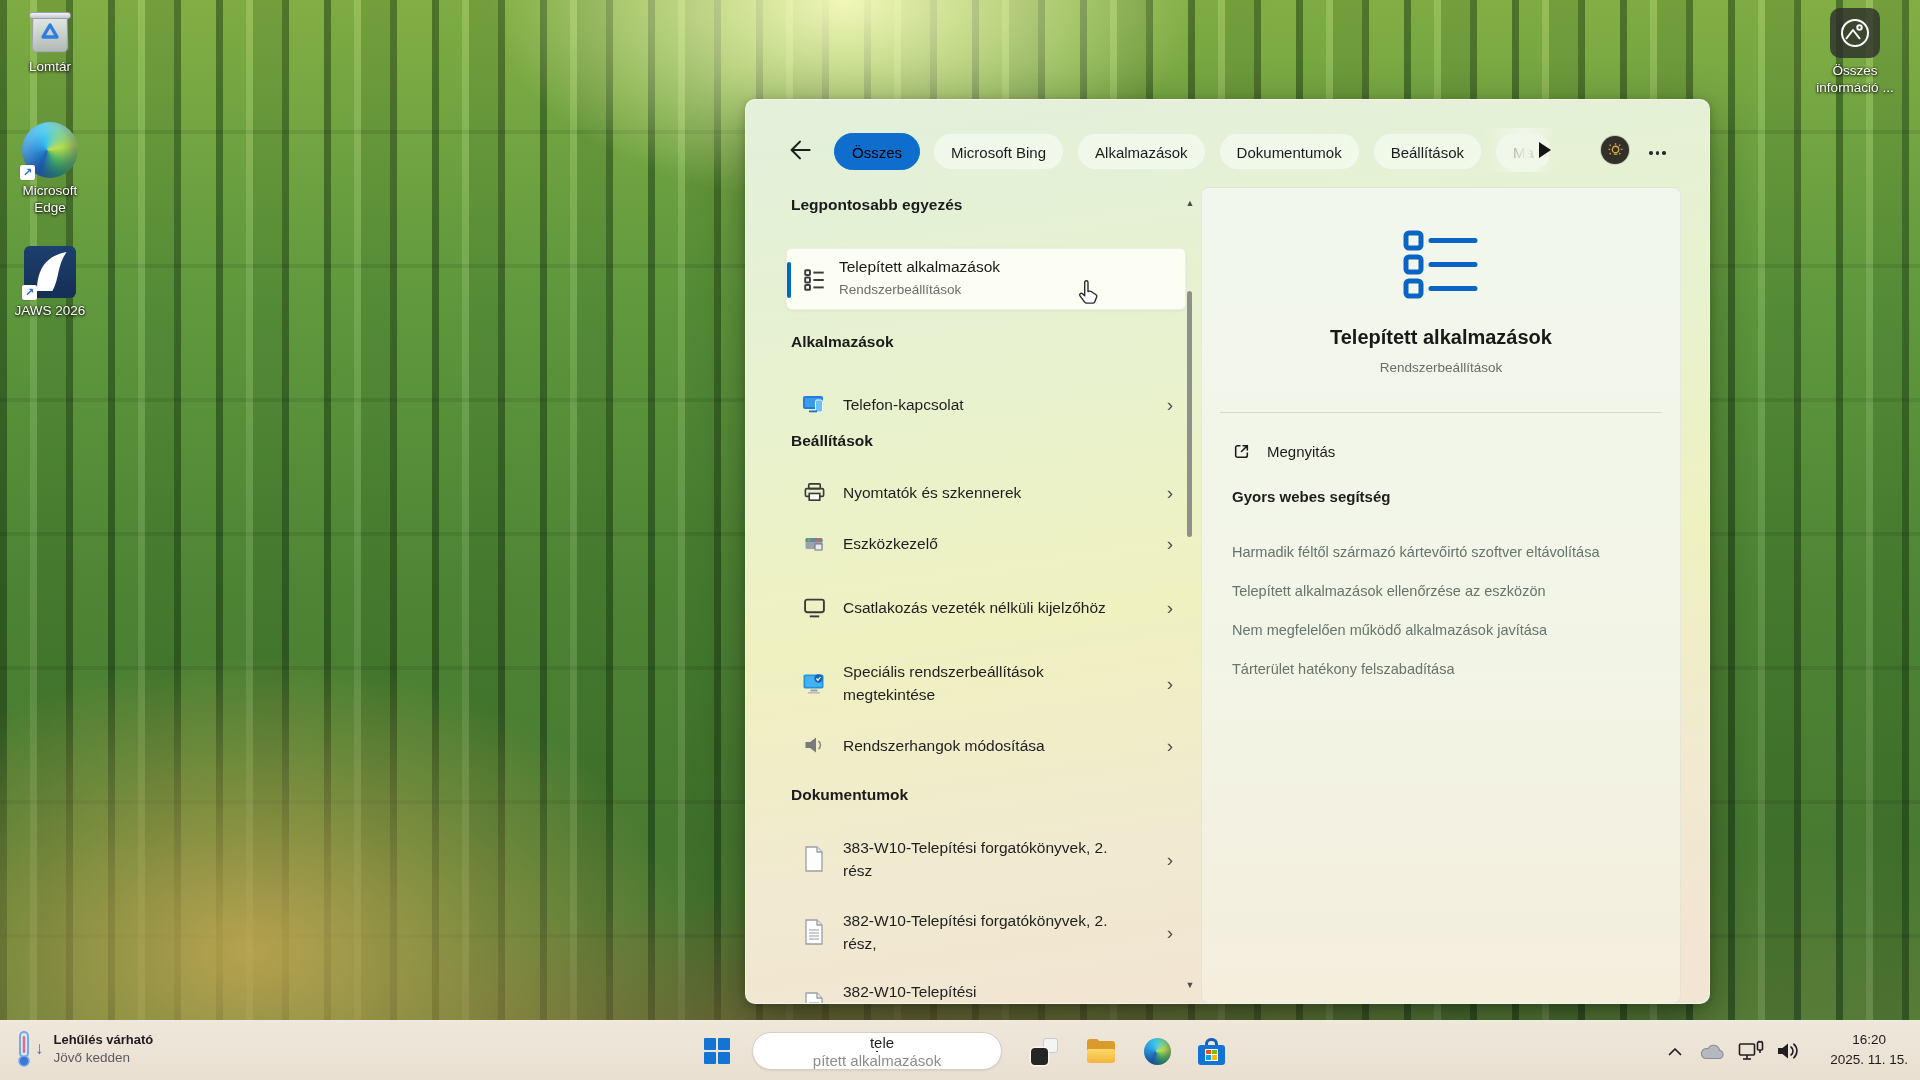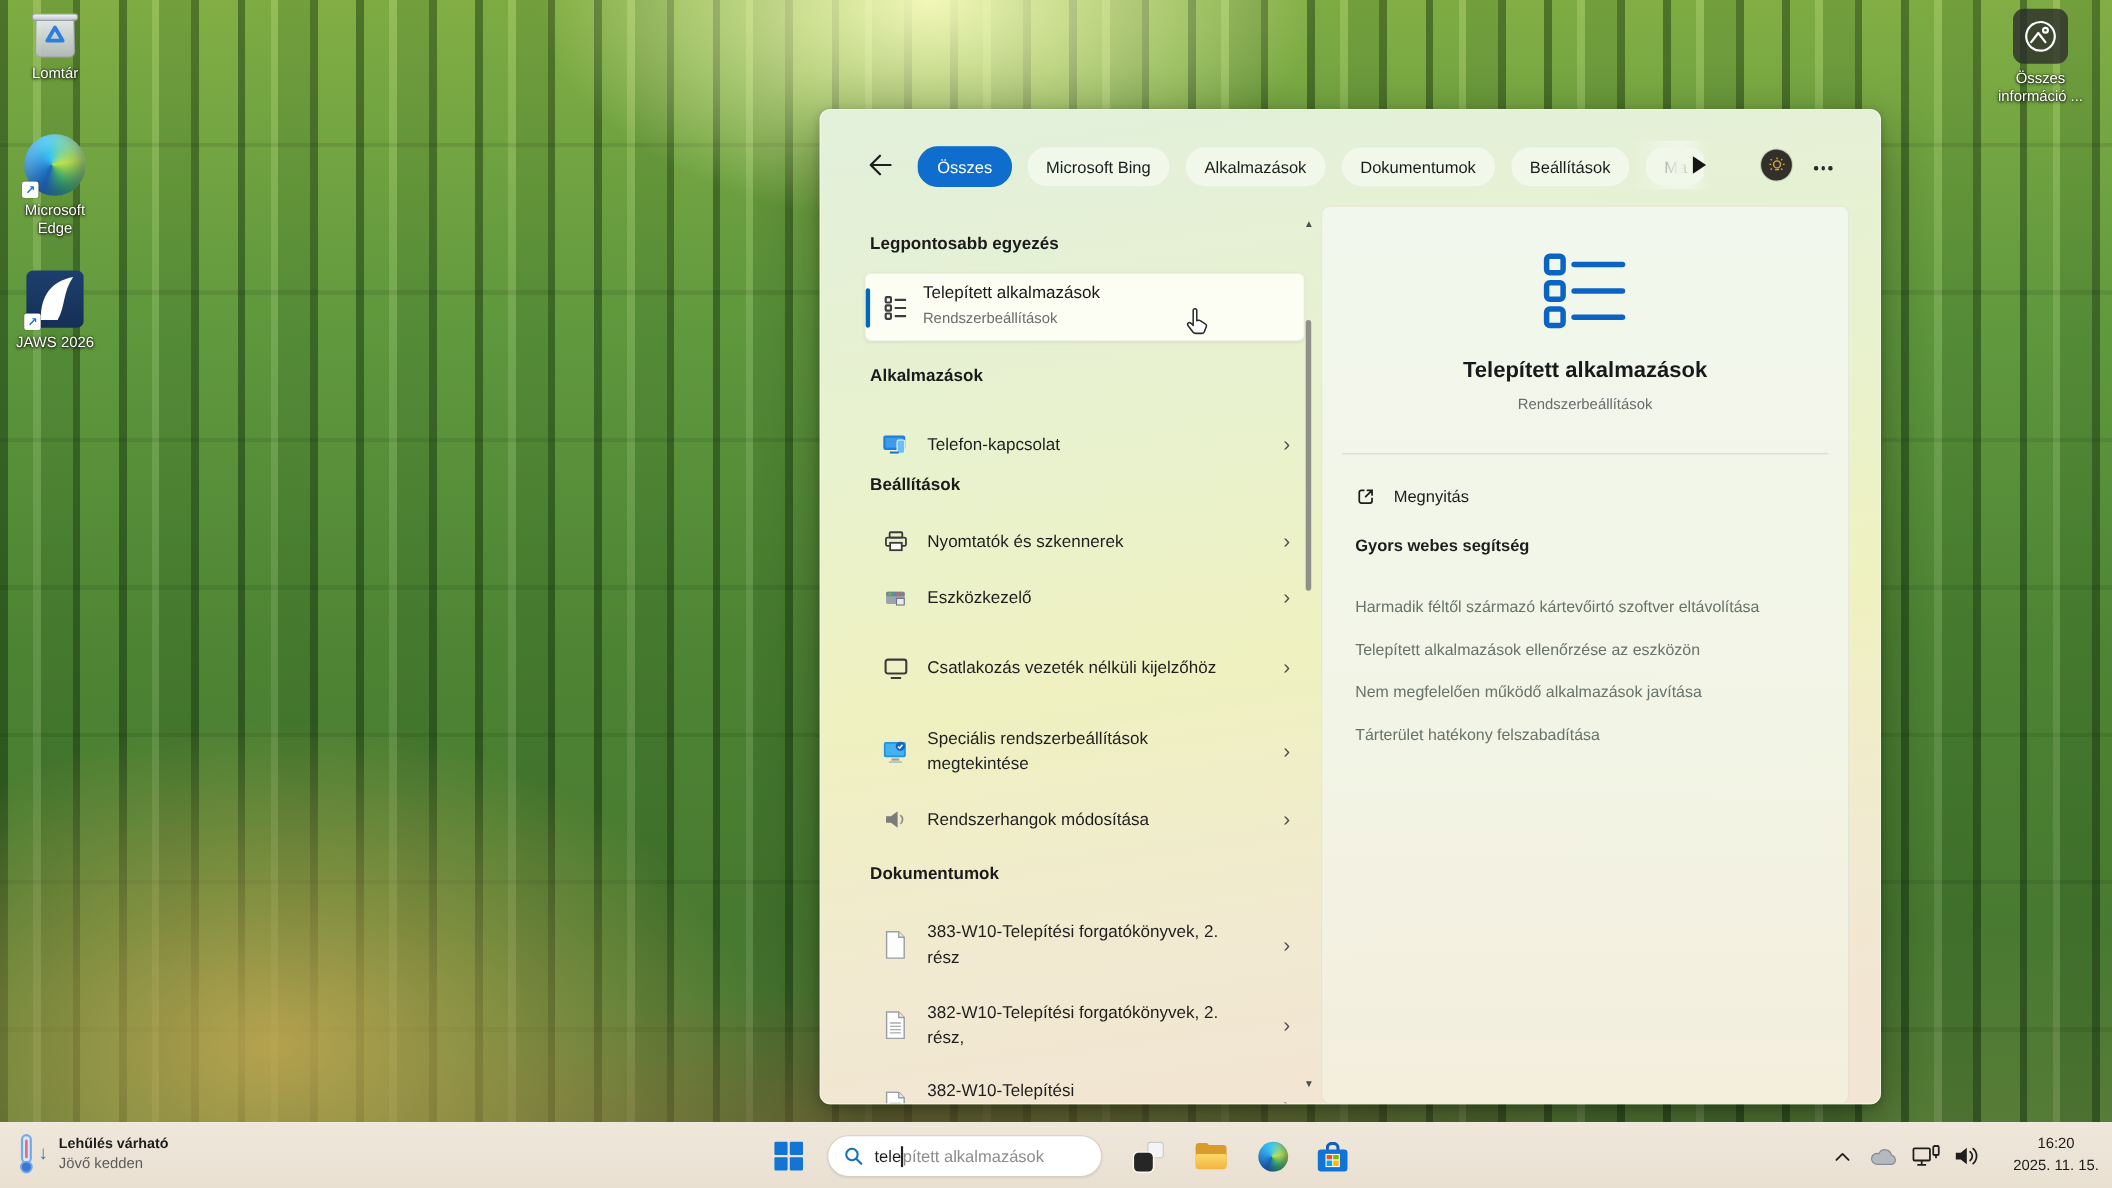--- a/index.html
+++ b/index.html
@@ -30,21 +30,21 @@
     box-shadow:inset -6px -8px 14px rgba(10,40,90,.45), inset 6px 8px 12px rgba(255,255,255,.25);position:relative;}
   .jaws{position:relative;width:52px;height:52px;background:linear-gradient(180deg,#1d3f6e,#152f55);border-radius:6px;}
   .moreinfo-ic{width:50px;height:50px;border-radius:10px;background:rgba(42,42,42,.78);display:flex;align-items:center;justify-content:center;}
   
   #panel{left:745px;top:99px;width:965px;height:905px;border-radius:10px;overflow:hidden;
     background:linear-gradient(172deg,#e3f0da 4%,#e9f2cd 34%,#eff1c0 54%,#f1ead0 76%,#f2e5d3 94%);
     border:1px solid rgba(255,255,255,.45);box-shadow:0 18px 50px rgba(0,0,0,.38),0 2px 8px rgba(0,0,0,.2);}
   .tabs-clip{position:absolute;left:88px;top:31px;width:715px;height:40px;overflow:hidden;display:flex;gap:13px;align-items:center;}
   .pill{flex:0 0 auto;height:37px;line-height:37px;padding:0 17px;border-radius:19px;font-size:15px;color:#1c1c1c;
     background:rgba(252,255,250,.55);border:1px solid rgba(0,0,0,.045);white-space:nowrap;}
-  .pill.sel{background:#0f6ecd;border-color:#0f6ecd;color:#ffffff;}
+  .pill.sel{background:#0f6ecd;border-color:#0f6ecd;color:#000000;}
   .tab-fade{position:absolute;left:738px;top:28px;width:70px;height:44px;background:linear-gradient(90deg,rgba(240,248,233,0),#f0f7e9 62%,rgba(240,248,233,.0) 100%);}
   .sec-h{position:absolute;left:45px;font-size:15.5px;font-weight:bold;color:#1b1b1b;line-height:22px;}
   .row{position:absolute;left:43px;width:398px;display:flex;align-items:center;border-radius:6px;}
   .row .ric{width:30px;display:flex;justify-content:center;flex:0 0 30px;margin-left:10px;}
   .row .rlabel{margin-left:14px;font-size:15.5px;color:#1f1f1f;line-height:23px;width:268px;}
   .chev{margin-left:auto;margin-right:14px;color:#4f4f4f;font-size:19px;line-height:19px;}
   #bestcard{position:absolute;left:40px;top:148px;width:400px;height:62px;background:rgba(253,253,244,.95);
     border-radius:6px;border:1px solid rgba(0,0,0,.05);box-shadow:0 1px 3px rgba(0,0,0,.06);}
   #bestcard .bar{position:absolute;left:0;top:13px;width:4px;height:36px;background:#0067c0;border-radius:3px;}
   #bestcard .t{position:absolute;left:52px;top:9px;font-size:15.5px;color:#191919;}
@@ -61,21 +61,21 @@
   #preview .div{position:absolute;left:18px;right:18px;top:224px;height:1px;background:rgba(90,100,80,.18);}
   .openrow{position:absolute;left:30px;top:246px;height:34px;display:flex;align-items:center;gap:16px;}
   .openrow span{font-size:15px;color:#1c1c1c;}
   .qh{position:absolute;left:30px;top:300px;font-size:15px;font-weight:bold;color:#1d1d1d;}
   .qlinks{position:absolute;left:30px;right:20px;top:344px;}
   .qlinks div{height:39px;display:flex;align-items:center;font-size:14.5px;color:#68736b;}
   
   #taskbar{left:0;top:1020px;width:1920px;height:60px;background:linear-gradient(180deg,#efe7da,#e9e0d2);border-top:1px solid rgba(255,255,255,.35);}
   .tb-ic{position:absolute;top:0;height:60px;display:flex;align-items:center;justify-content:center;}
   #searchbox{position:absolute;left:752px;top:11px;width:250px;height:38px;background:#fff;border:1px solid #d4cec3;border-radius:19px;
-    display:flex;align-items:center;padding:0 14px;box-shadow:0 1px 2px rgba(0,0,0,.08);}
+    display:flex;align-items:center;padding:0 14px;box-shadow:0 1px 2px rgba(0,0,0,.08);flex-direction:column;}
   #searchbox .typed{font-size:15px;color:#1f1f1f;margin-left:10px;}
   #searchbox .caret{width:1.5px;height:19px;background:#222;animation:blink 1.1s steps(1) infinite;}
   @keyframes blink{50%{opacity:0}}
   #searchbox .sugg{font-size:15px;color:#8c8c8c;white-space:nowrap;}
   .clock{position:absolute;right:12px;top:9px;text-align:center;font-size:13.5px;color:#1c1c1c;line-height:20px;}
   .weather{position:absolute;left:14px;top:8px;display:flex;align-items:center;gap:10px;}
   .weather .w1{font-size:13px;color:#1c1c1c;font-weight:600;line-height:18px;}
   .weather .w2{font-size:13.5px;color:#5c5c5c;line-height:18px;}
   .startlogo{display:grid;grid-template-columns:12px 12px;grid-template-rows:12px 12px;gap:2px;}
   .startlogo i{background:#1474d4;border-radius:1px;}
@@ -170,21 +170,21 @@
         <circle cx="8" cy="7" r="3"></circle>
           <path d="M8 1.2 V2.6 M13 7 h1.5 M1.5 7 H3 M11.5 3.5 l1-1 M3.5 3.5 l-1-1 M11.5 10.5 l1 1 M3.5 10.5 l-1 1 M6.3 11.5 h3.4"></path>
       </svg>
     </div>
     <div class="abs dots" style="left:903px;top:51px">
         <i></i>
         <i></i>
         <i></i>
       </div>
 
-    <div class="sec-h" style="top:111px">Legpontosabb egyezés</div>
+    <div class="sec-h" style="top:94px">Legpontosabb egyezés</div>
 
     <div id="bestcard">
       <div class="bar"></div>
       <svg class="abs" style="left:16px;top:18px" width="24" height="26" viewBox="0 0 22 22">
         <g stroke="#3d3d3d" stroke-width="1.8" fill="none">
           <rect x="2" y="2" width="4.4" height="4.4" rx="0.8"></rect>
             <line x1="9.5" y1="4.2" x2="19" y2="4.2"></line>
           <rect x="2" y="8.8" width="4.4" height="4.4" rx="0.8"></rect>
             <line x1="9.5" y1="11" x2="19" y2="11"></line>
           <rect x="2" y="15.6" width="4.4" height="4.4" rx="0.8"></rect>

